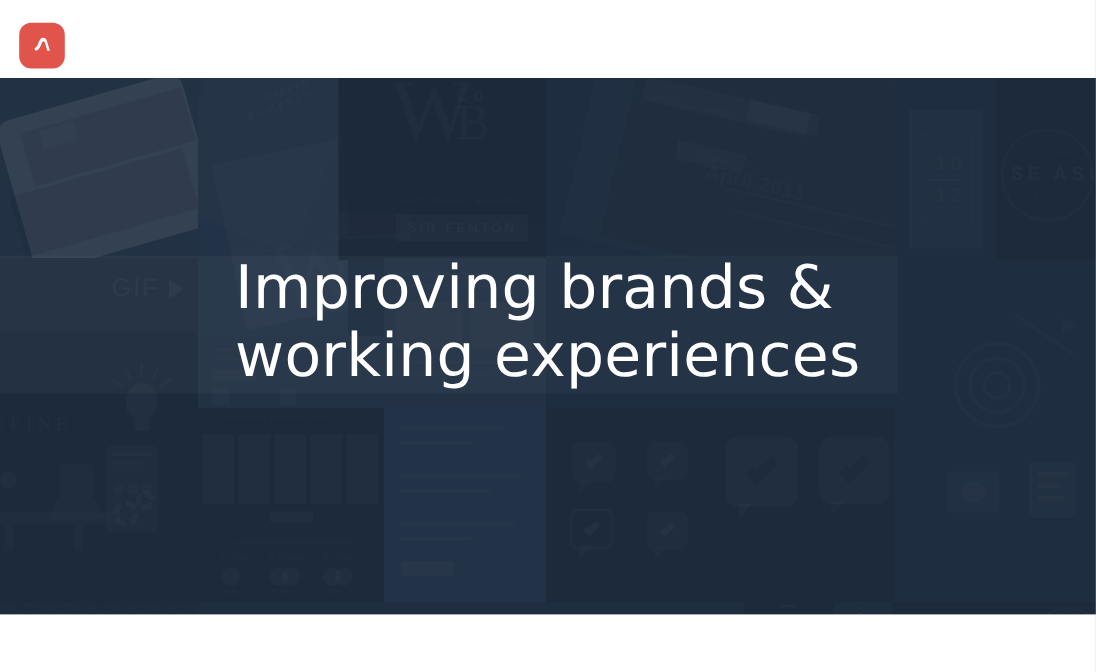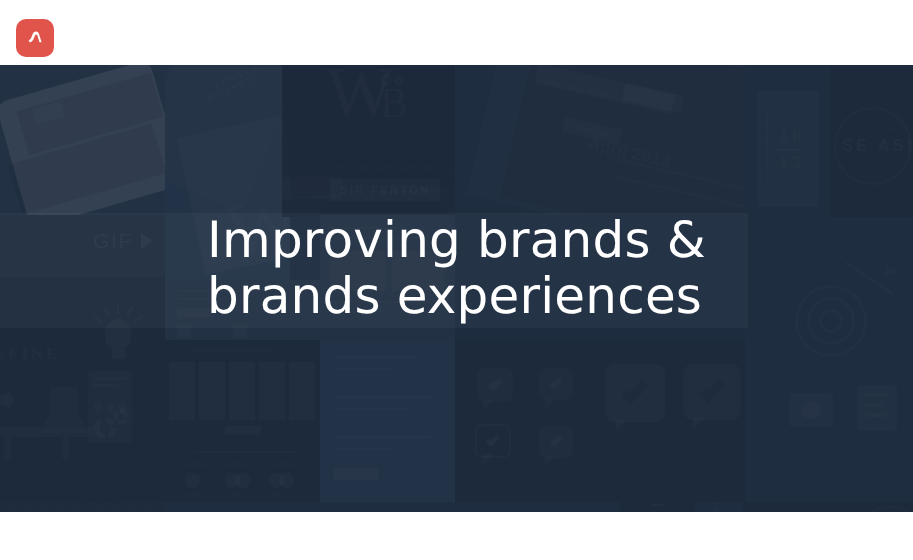--- a/index.html
+++ b/index.html
@@ -444,19 +444,19 @@
     </div>
 
   </div>
 
   <div id="hero-overlay"></div>
   <div id="hero-band"></div>
 
   <div id="hero-copy">
     <h1 id="hero-title">
       <span class="ln">Improving brands &amp;</span>
-      <span class="ln">brands experiences</span>
+      <span class="ln">working experiences</span>
     </h1>
   </div>
 
 </section>
 
 <div id="below-fold"></div>
 
 </body></html>

